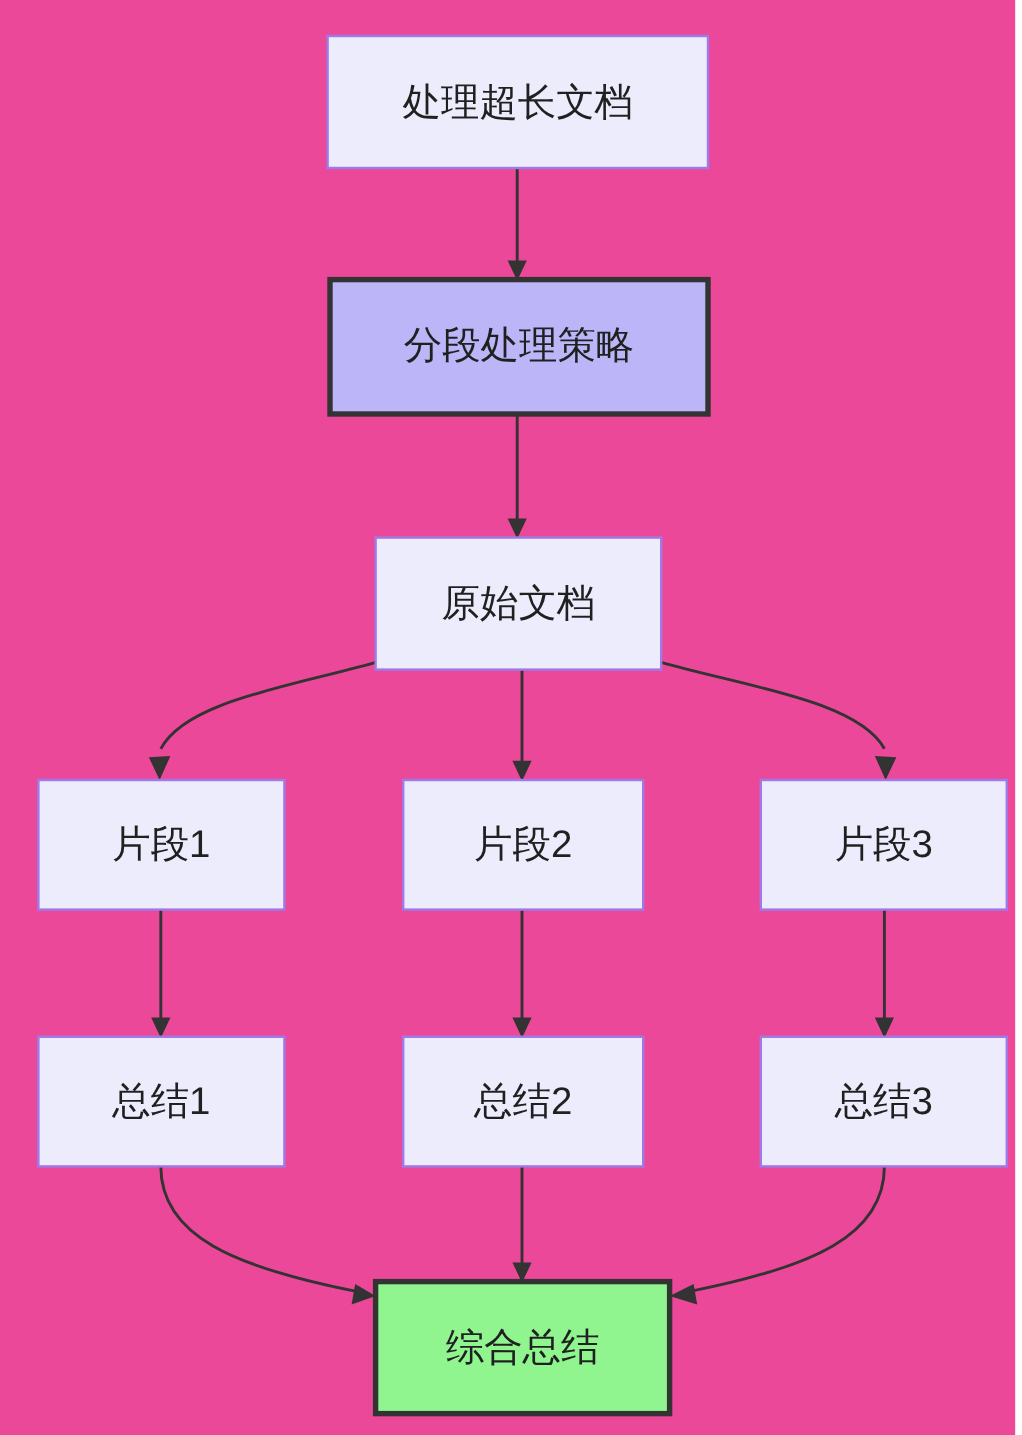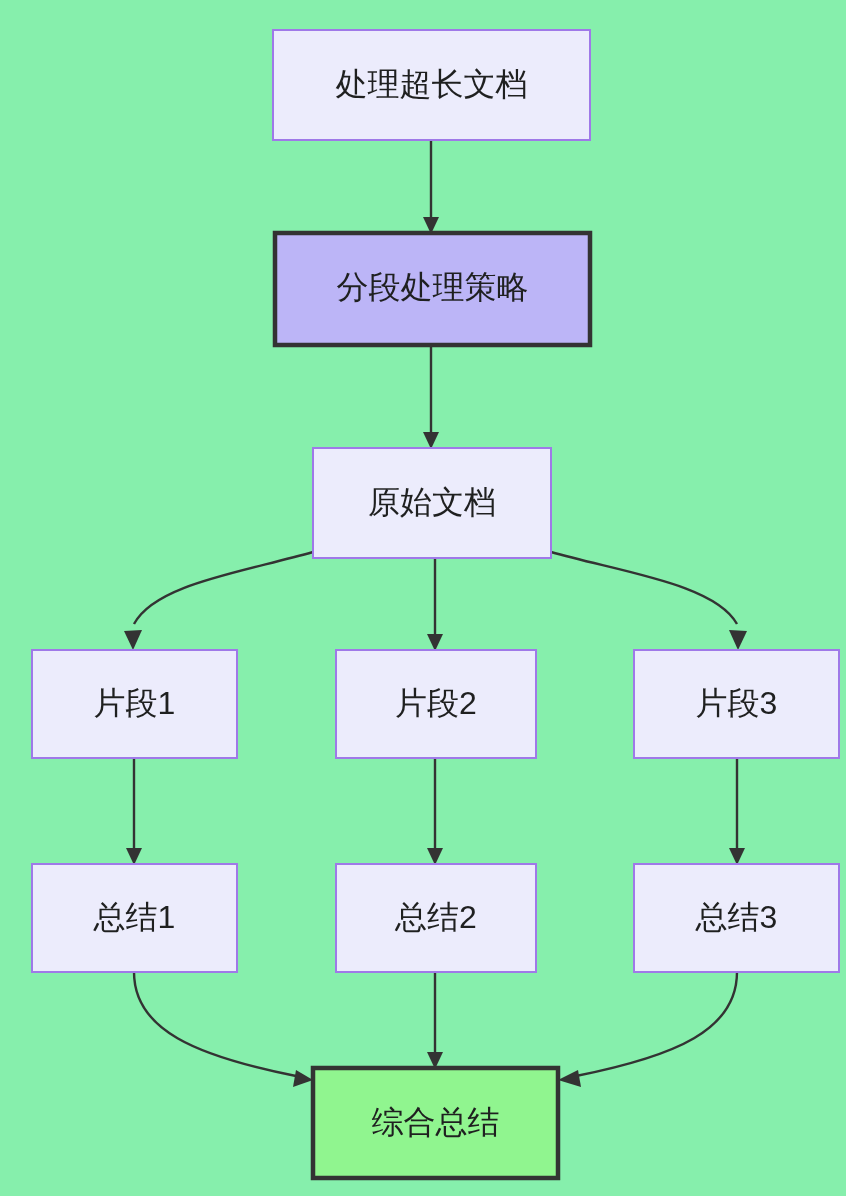--- a/index.html
+++ b/index.html
@@ -10,21 +10,21 @@
   body {
     width: 852px;
     height: 1196px;
     font-family: "Liberation Sans", "DejaVu Sans", sans-serif;
     overflow: hidden;
   }
   #flowchart-root {
     position: relative;
     width: 846px;
     height: 1196px;
-    background: #86efac;
+    background: #ec4899;
   }
   svg#diagram {
     display: block;
     width: 852px;
     height: 1196px;
   }
   .node-rect {
     fill: #ececfc;
     stroke: #9f79e8;
     stroke-width: 2;

